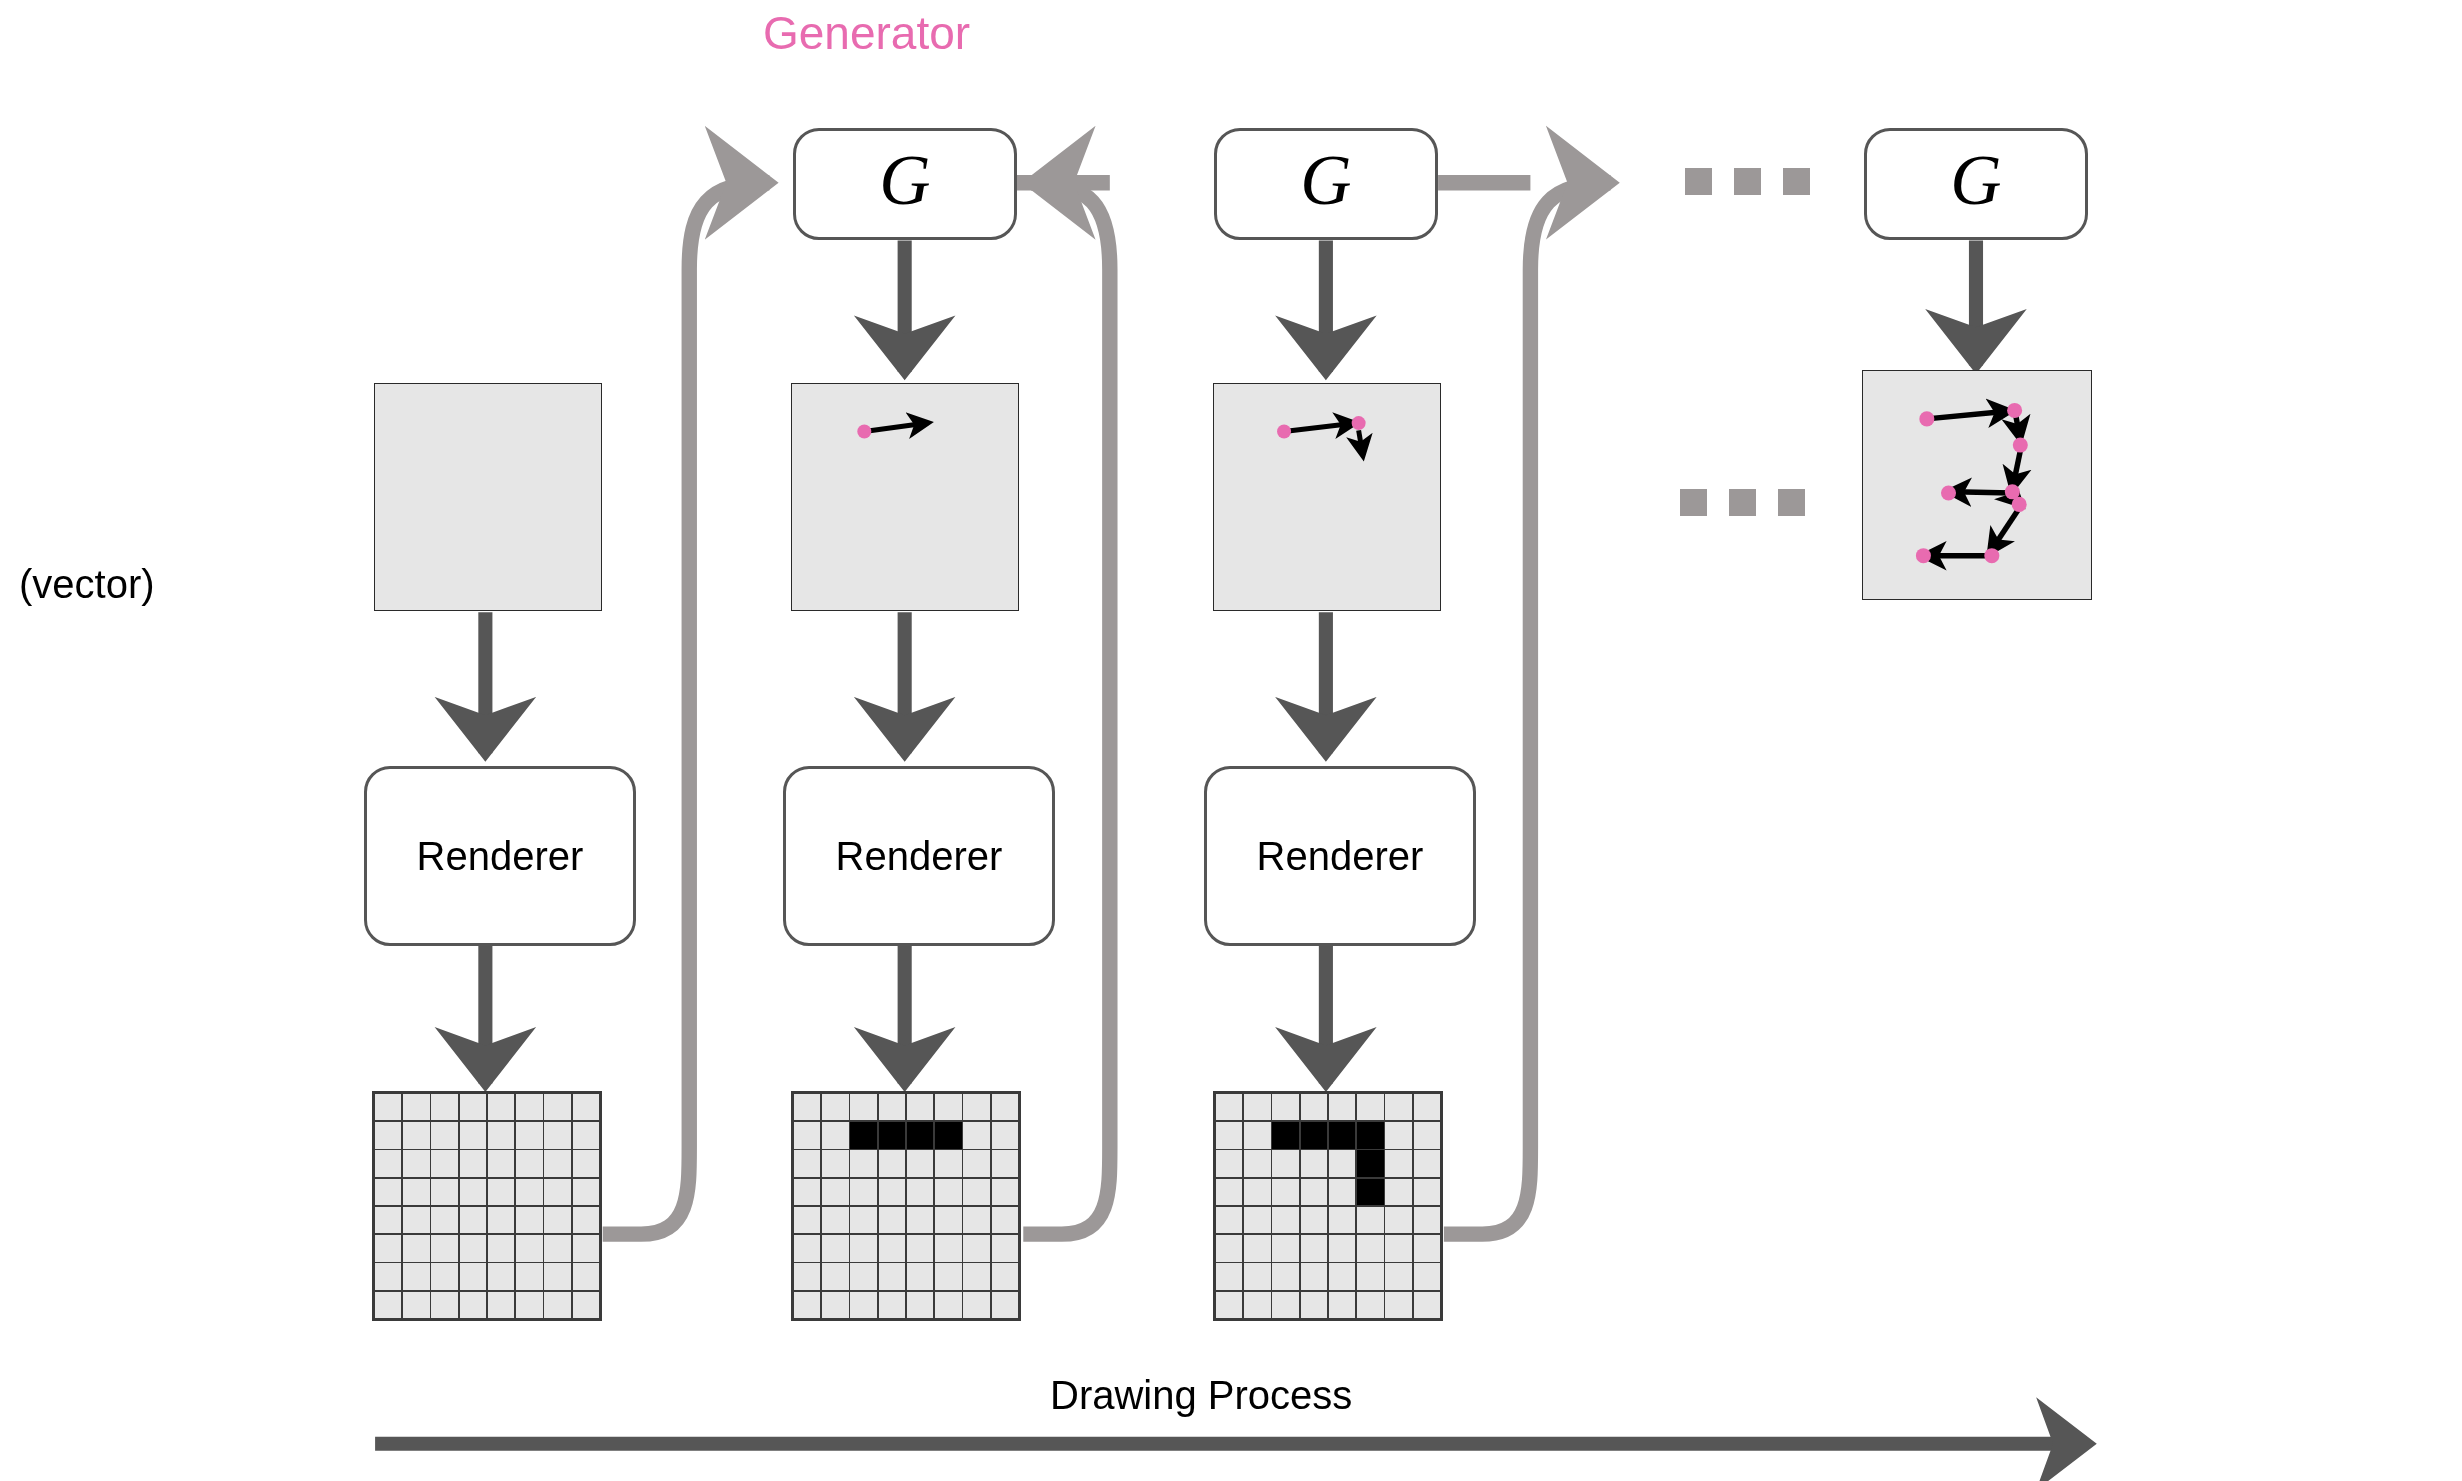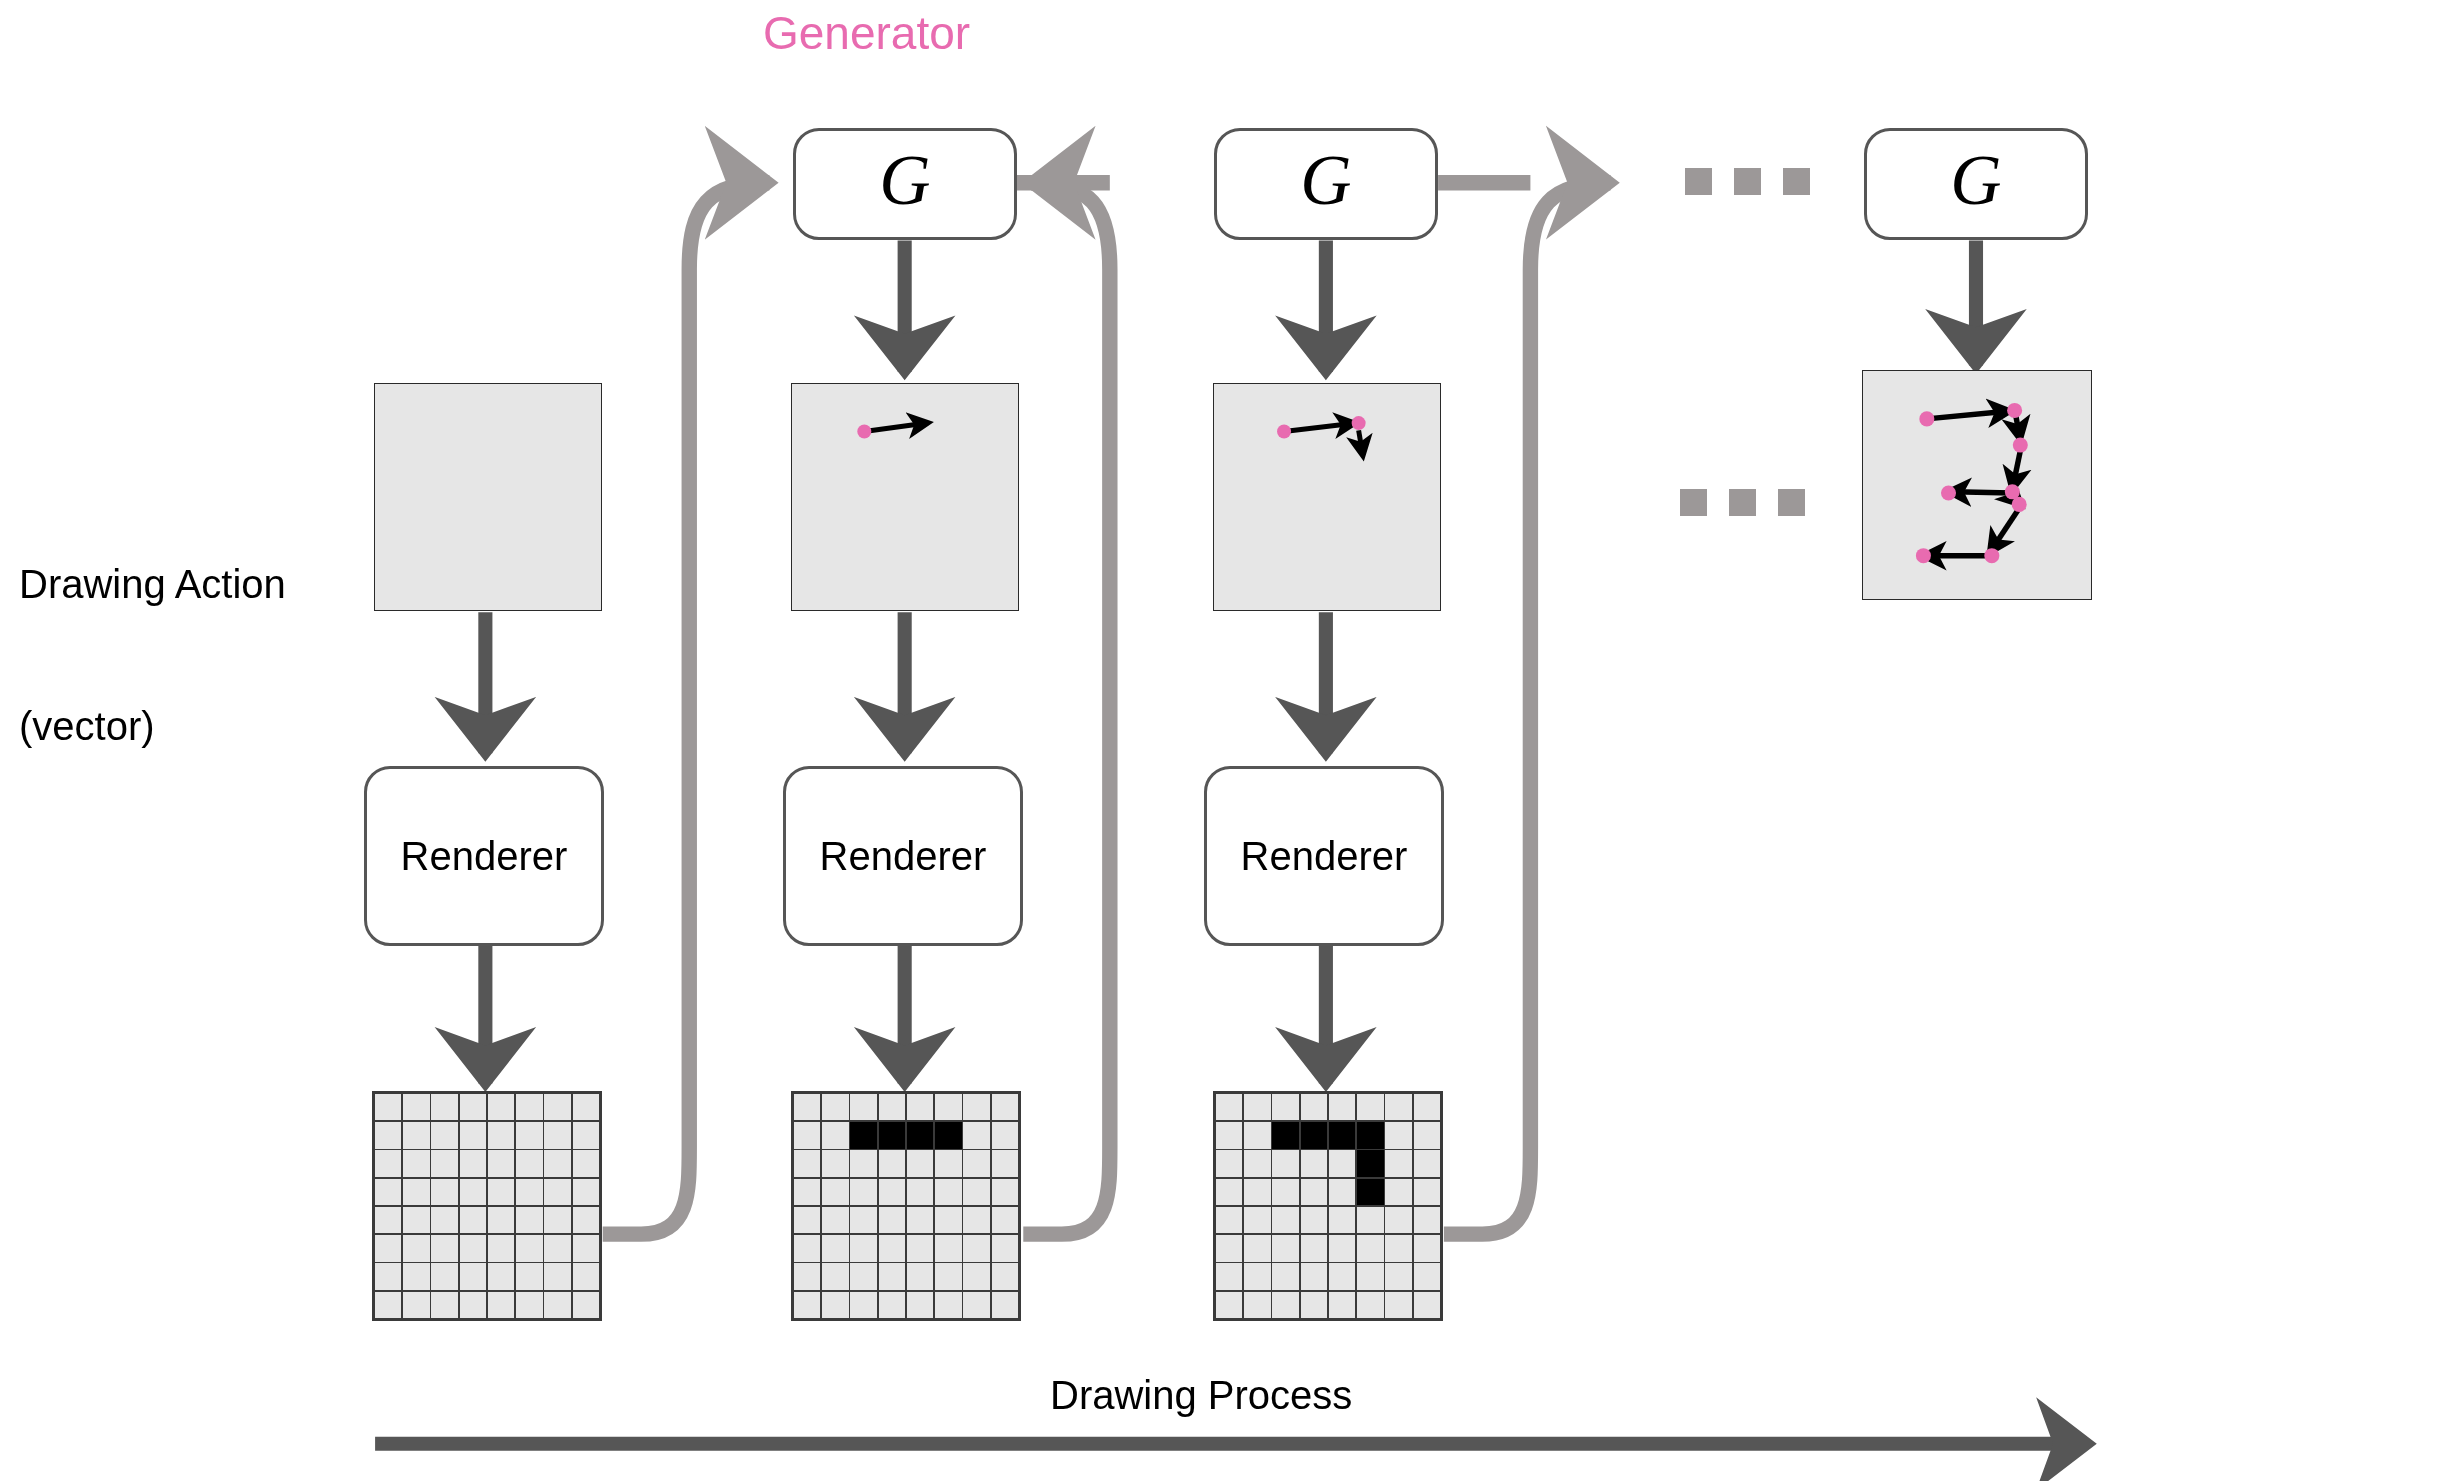--- a/index.html
+++ b/index.html
@@ -14,21 +14,21 @@
   .title-pink{font-size:46px;color:#e86bb0;white-space:nowrap;}
 
   
   .rbox{border:3.8px solid #565656;border-radius:26px;background:#fff;
         display:flex;align-items:center;justify-content:center;
         box-sizing:border-box;}
   .gbox{width:224px;height:112px;}
   .gbox .glyph{font-family:"Liberation Serif",serif;font-style:italic;
                font-size:71px;line-height:1;color:#000;
                position:relative;top:-3.8px;}
-  .rend{width:240px;height:180px;}
+  .rend{width:272px;height:180px;}
   .rend span{font-size:40px;color:#000;}
 
   
   .vcanvas{background:#e6e6e6;border:1.9px solid #2a2a2a;box-sizing:border-box;}
 
   
   .grid{display:grid;grid-template-columns:repeat(8,1fr);
         grid-template-rows:repeat(8,1fr);
         background:#3a3a3a;gap:1.9px;padding:1.9px;box-sizing:border-box;
         border:1.9px solid #3a3a3a;}
@@ -108,21 +108,20 @@
     <span class="glyph">G</span>
   </div>
 
   <div class="abs ell" style="left:1685px;top:168px;">
     <b></b>
     <b></b>
     <b></b>
   </div>
 
   <div class="abs lbl" style="left:19px;top:467px;width:340px;text-align:left;">
-    <div>Drawing Action</div>
     <div style="text-align:left;width:301px;">(vector)</div>
   </div>
 
   <div class="abs vcanvas" style="left:374px;top:383px;width:228px;height:228px;"></div>
 
   <div class="abs vcanvas" style="left:791px;top:383px;width:228px;height:228px;">
     <svg viewBox="0 0 100 100" style="width:100%;height:100%;display:block;overflow:visible;">
       <defs>
         <marker id="vA1" markerWidth="6" markerHeight="6" refX="3.2" refY="3" orient="auto" markerUnits="strokeWidth">
           <path d="M0,0.3 L5.4,3 L0,5.7 L1.4,3 Z" fill="#000"></path>

